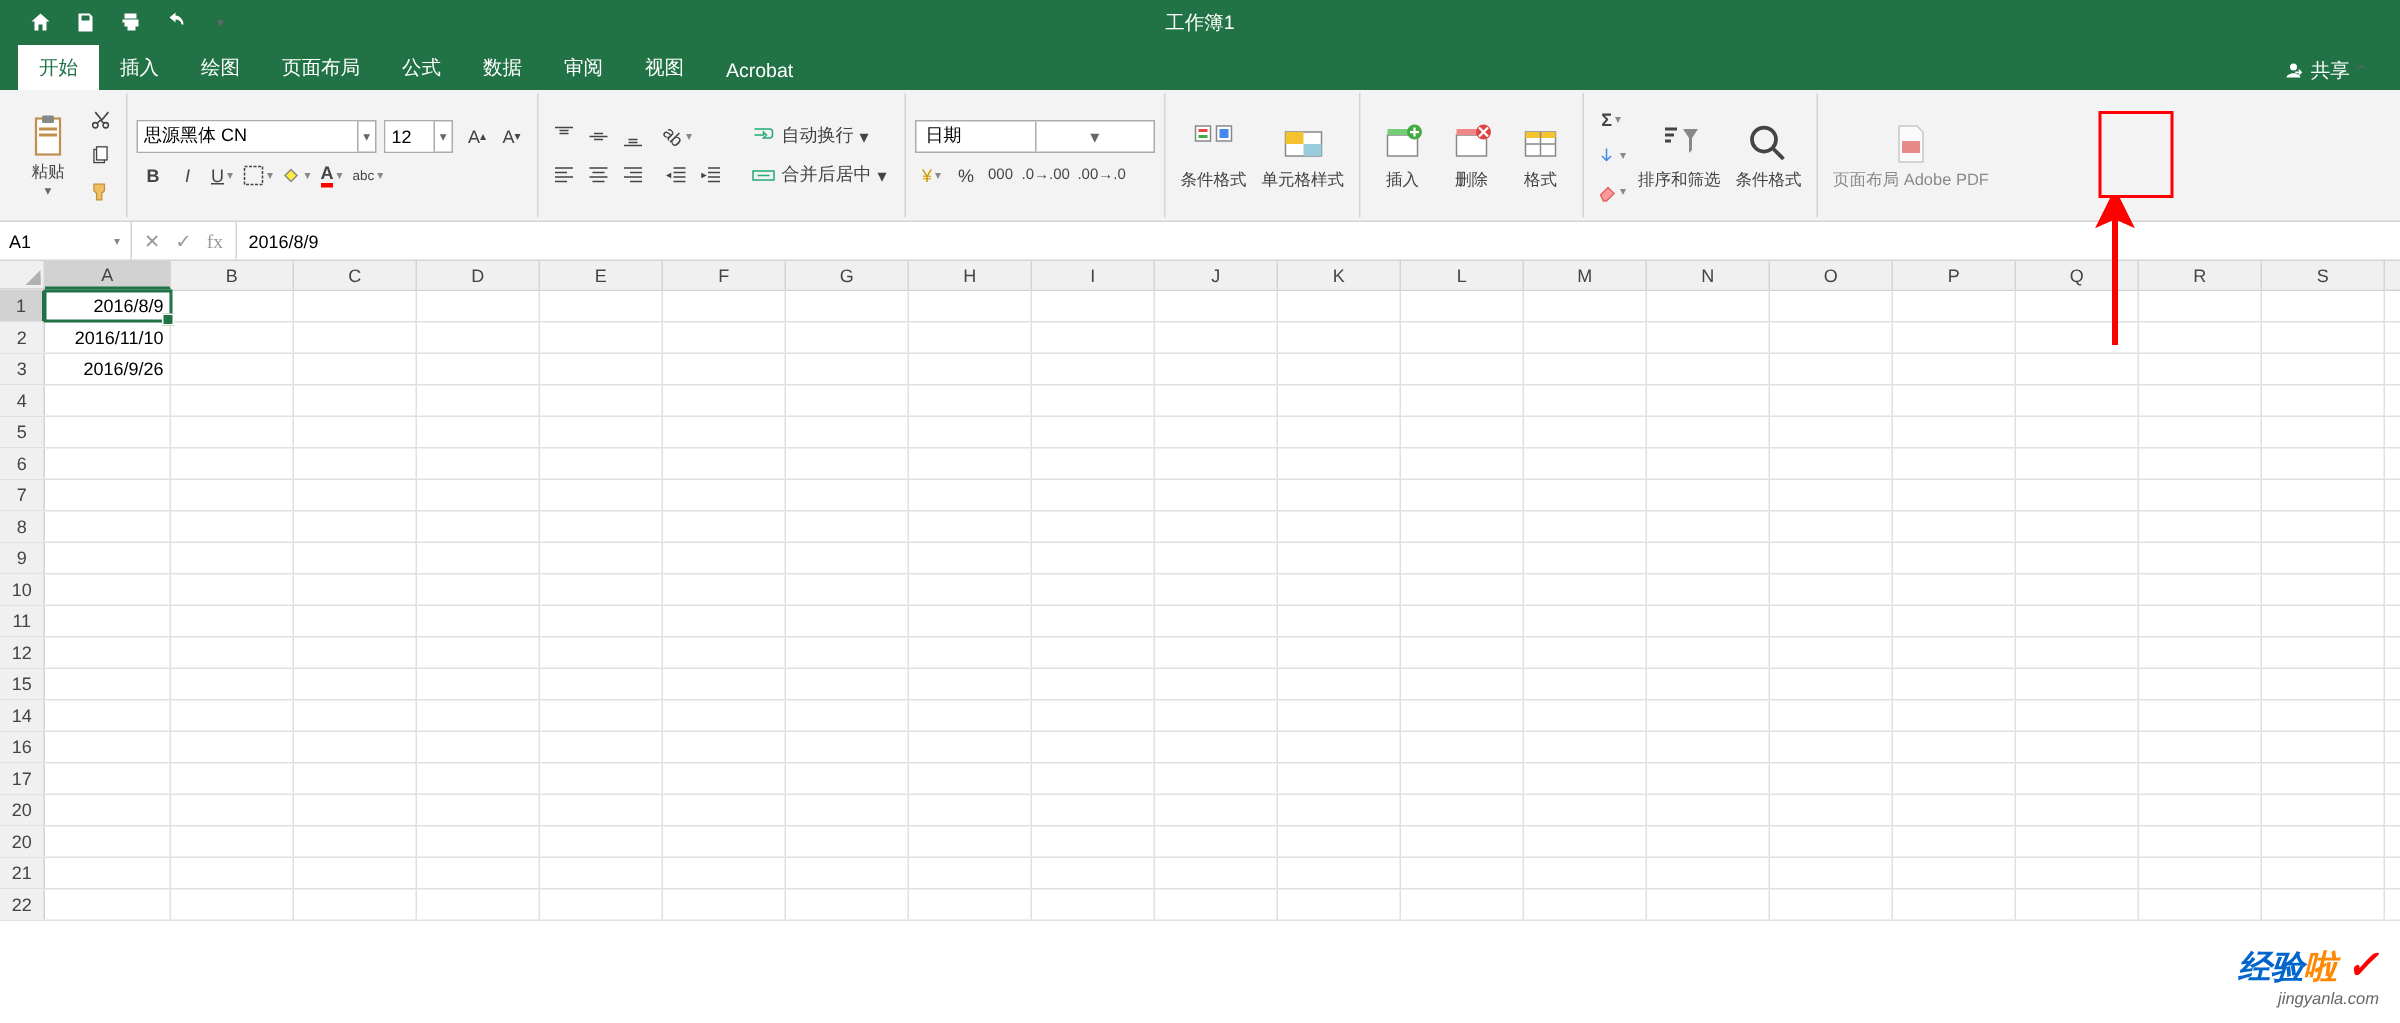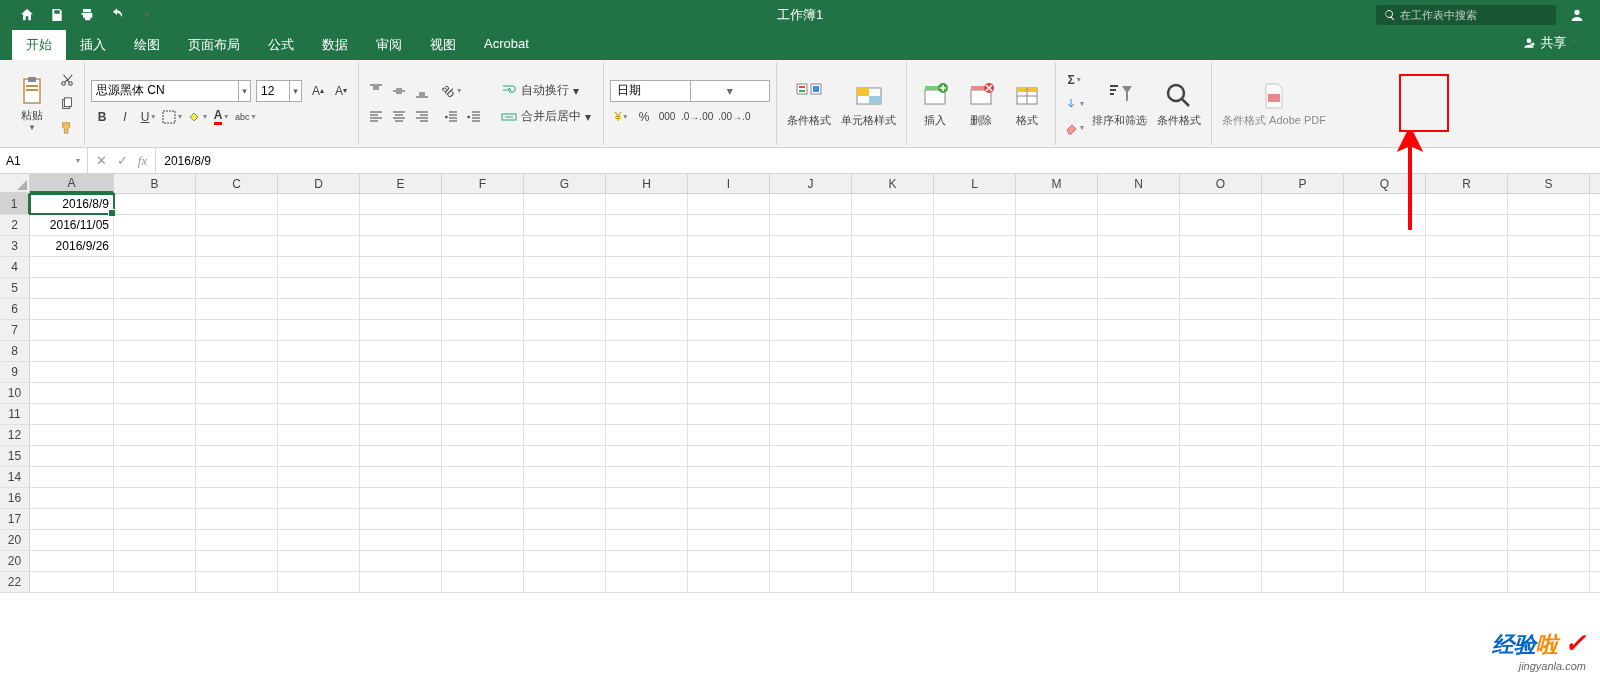--- a/index.html
+++ b/index.html
@@ -7,21 +7,21 @@
 .titlebar{height:30px;background:#217346;display:flex;align-items:center;color:#fff;font-size:12px;position:relative}
 .tb-left{display:flex;align-items:center;padding-left:12px;gap:0}
 .tb-ico{width:30px;height:30px;display:flex;align-items:center;justify-content:center;cursor:pointer}
 .tb-ico svg{width:16px;height:16px;fill:#fff}
 .tb-title{position:absolute;left:50%;transform:translateX(-50%);font-size:13px}
 .tb-right{margin-left:auto;display:flex;align-items:center;padding-right:8px;gap:6px}
 .search-box{background:rgba(0,0,0,.25);border-radius:2px;display:flex;align-items:center;padding:2px 8px;width:180px;height:20px}
 .search-box svg{width:12px;height:12px;fill:#fff;margin-right:4px}
 .search-box input{background:transparent;border:0;color:#fff;font-size:11px;width:140px;outline:none}
 .search-box input::placeholder{color:rgba(255,255,255,.7)}
-.tabbar{height:30px;background:#217346;display:flex;align-items:flex-start;padding-left:12px;color:#fff}
+.tabbar{height:30px;background:#217346;display:flex;align-items:flex-end;padding-left:12px;color:#fff}
 .tab{padding:6px 14px;font-size:13px;cursor:pointer}
 .tab.active{background:#fff;color:#217346;font-weight:500}
 .share-btn{margin-left:auto;margin-right:14px;padding:4px 8px;font-size:13px;display:flex;align-items:center;gap:4px;cursor:pointer}
 .share-btn svg{width:14px;height:14px;fill:#fff}
 .ribbon{height:88px;background:#f3f3f3;border-bottom:1px solid #d4d4d4;display:flex;align-items:stretch;padding:2px 4px}
 .rgroup{display:flex;flex-direction:column;align-items:center;padding:2px 6px;border-right:1px solid #d4d4d4}
 .rgroup:last-child{border-right:0}
 .rgcontent{flex:1;display:flex;align-items:center;gap:2px}
 .bigbtn{display:flex;flex-direction:column;align-items:center;justify-content:center;padding:2px 4px;cursor:pointer;min-width:44px;height:68px}
 .bigbtn-lbl{font-size:11px;color:#444;text-align:center;line-height:13px;margin-top:2px}
@@ -37,21 +37,21 @@
 .toolbtn .dd{font-size:8px;margin-left:2px;color:#888}
 .widebtn{height:22px;display:flex;align-items:center;padding:0 6px;cursor:pointer;font-size:12px;color:#444;gap:4px}
 .numfmt{display:flex;align-items:center;border:1px solid #ababab;background:#fff;height:22px;width:160px}
 .numfmt span{flex:1;padding:0 6px;font-size:12px}
 .formula-bar{height:26px;background:#fff;border-bottom:1px solid #d4d4d4;display:flex;align-items:stretch}
 .name-box{width:88px;border-right:1px solid #d4d4d4;display:flex;align-items:center}
 .name-box input{border:0;width:72px;padding:0 6px;font-size:12px;outline:none}
 .name-box .dd{font-size:8px;color:#888;padding:0 4px}
 .fb-btns{display:flex;align-items:center;padding:0 8px;gap:10px;border-right:1px solid #d4d4d4}
 .fb-btn{font-size:13px;color:#999;cursor:pointer}
-.fb-btn.fx{font-style:italic;font-family:Georgia,serif}
+.fb-btn.fx{font-family:Georgia,serif}
 .fb-input{flex:1;display:flex;align-items:center}
 .fb-input input{border:0;width:100%;padding:0 8px;font-size:12px;outline:none}
 .grid-area{position:relative;background:#fff;height:506px}
 .colhdr{display:flex;height:20px;background:#f0f0f0;border-bottom:1px solid #d4d4d4}
 .corner{width:30px;background:#f0f0f0;border-right:1px solid #d4d4d4;border-bottom:1px solid #d4d4d4;position:relative}
 .corner:after{content:"";position:absolute;right:2px;bottom:2px;border:5px solid transparent;border-right-color:#b0b0b0;border-bottom-color:#b0b0b0}
 .ch{border-right:1px solid #d4d4d4;text-align:center;font-size:12px;color:#444;line-height:20px;background:#f0f0f0}
 .ch.sel{background:#d2d2d2;border-bottom:2px solid #217346;line-height:18px}
 .rowhdr{width:30px;border-right:1px solid #d4d4d4;text-align:center;font-size:12px;color:#444;background:#f0f0f0}
 .rowhdr.sel{background:#d2d2d2;border-right:2px solid #217346}
@@ -92,33 +92,20 @@
     <div class="tb-ico">
         <svg viewBox="0 0 24 24">
           <path d="M12 5V2L6 7l6 5V9c3 0 6 2 6 5h2c0-5-4-9-8-9z"></path>
         </svg>
       </div>
     <div class="tb-ico">
         <span class="caret">▾</span>
       </div>
   </div>
   <div class="tb-title">工作簿1</div>
-  <div class="tb-right">
-    <div class="search-box">
-      <svg viewBox="0 0 24 24">
-          <path d="M10 2a8 8 0 015.3 13.9l5 5-1.4 1.4-5-5A8 8 0 1110 2zm0 2a6 6 0 100 12 6 6 0 000-12z"></path>
-        </svg>
-      <input placeholder="在工作表中搜索" style="">
-    </div>
-    <div class="tb-ico">
-        <svg viewBox="0 0 24 24">
-          <path d="M12 12a4 4 0 100-8 4 4 0 000 8zm-8 8c0-3 5-5 8-5s8 2 8 5v1H4v-1z"></path>
-        </svg>
-      </div>
-  </div>
 </div>
 
 <div class="tabbar">
   <div class="tab active">开始</div>
   <div class="tab">插入</div>
   <div class="tab">绘图</div>
   <div class="tab">页面布局</div>
   <div class="tab">公式</div>
   <div class="tab">数据</div>
   <div class="tab">审阅</div>
@@ -403,21 +390,21 @@
     </div>
   </div>
 
   <div class="rgroup" style="border-right:0">
     <div class="rgcontent">
       <div class="bigbtn" style="opacity:.6">
         <svg class="bigico" viewBox="0 0 32 32">
             <path d="M8 4h12l4 4v20H8V4z" fill="#fff" stroke="#aaa"></path>
             <rect x="10" y="14" width="12" height="8" fill="#d44"></rect>
           </svg>
-        <div class="bigbtn-lbl">条件格式 Adobe PDF</div>
+        <div class="bigbtn-lbl">页面布局 Adobe PDF</div>
       </div>
     </div>
   </div>
 </div>
 
 <div class="highlight-box" style="left:1399px;top:74px;width:50px;height:58px"></div>
 <svg class="arrow-red" style="left:1395px;top:130px" width="30" height="100">
     <path d="M15 100 L15 14 M15 0 L6 18 L15 14 L24 18 Z" fill="red" stroke="red" stroke-width="4"></path>
   </svg>
 
@@ -479,21 +466,21 @@
         <div class="cell" style="width: 82px;"></div>
         <div class="cell" style="width: 82px;"></div>
         <div class="cell" style="width: 82px;"></div>
         <div class="cell" style="width: 82px;"></div>
         <div class="cell" style="width: 82px;"></div>
         <div class="cell" style="width: 82px;"></div>
         <div class="cell" style="width: 82px;"></div>
       </div>
       <div class="gridrow">
         <div class="rowhdr" style="line-height: 20px;">2</div>
-        <div class="cell" style="width: 84px;">2016/11/05</div>
+        <div class="cell" style="width: 84px;">2016/11/10</div>
         <div class="cell" style="width: 82px;"></div>
         <div class="cell" style="width: 82px;"></div>
         <div class="cell" style="width: 82px;"></div>
         <div class="cell" style="width: 82px;"></div>
         <div class="cell" style="width: 82px;"></div>
         <div class="cell" style="width: 82px;"></div>
         <div class="cell" style="width: 82px;"></div>
         <div class="cell" style="width: 82px;"></div>
         <div class="cell" style="width: 82px;"></div>
         <div class="cell" style="width: 82px;"></div>
@@ -831,20 +818,42 @@
         <div class="cell" style="width: 82px;"></div>
         <div class="cell" style="width: 82px;"></div>
         <div class="cell" style="width: 82px;"></div>
         <div class="cell" style="width: 82px;"></div>
         <div class="cell" style="width: 82px;"></div>
         <div class="cell" style="width: 82px;"></div>
         <div class="cell" style="width: 82px;"></div>
       </div>
       <div class="gridrow">
         <div class="rowhdr" style="line-height: 20px;">20</div>
+        <div class="cell" style="width: 84px;"></div>
+        <div class="cell" style="width: 82px;"></div>
+        <div class="cell" style="width: 82px;"></div>
+        <div class="cell" style="width: 82px;"></div>
+        <div class="cell" style="width: 82px;"></div>
+        <div class="cell" style="width: 82px;"></div>
+        <div class="cell" style="width: 82px;"></div>
+        <div class="cell" style="width: 82px;"></div>
+        <div class="cell" style="width: 82px;"></div>
+        <div class="cell" style="width: 82px;"></div>
+        <div class="cell" style="width: 82px;"></div>
+        <div class="cell" style="width: 82px;"></div>
+        <div class="cell" style="width: 82px;"></div>
+        <div class="cell" style="width: 82px;"></div>
+        <div class="cell" style="width: 82px;"></div>
+        <div class="cell" style="width: 82px;"></div>
+        <div class="cell" style="width: 82px;"></div>
+        <div class="cell" style="width: 82px;"></div>
+        <div class="cell" style="width: 82px;"></div>
+      </div>
+      <div class="gridrow">
+        <div class="rowhdr" style="line-height: 20px;">21</div>
         <div class="cell" style="width: 84px;"></div>
         <div class="cell" style="width: 82px;"></div>
         <div class="cell" style="width: 82px;"></div>
         <div class="cell" style="width: 82px;"></div>
         <div class="cell" style="width: 82px;"></div>
         <div class="cell" style="width: 82px;"></div>
         <div class="cell" style="width: 82px;"></div>
         <div class="cell" style="width: 82px;"></div>
         <div class="cell" style="width: 82px;"></div>
         <div class="cell" style="width: 82px;"></div>

